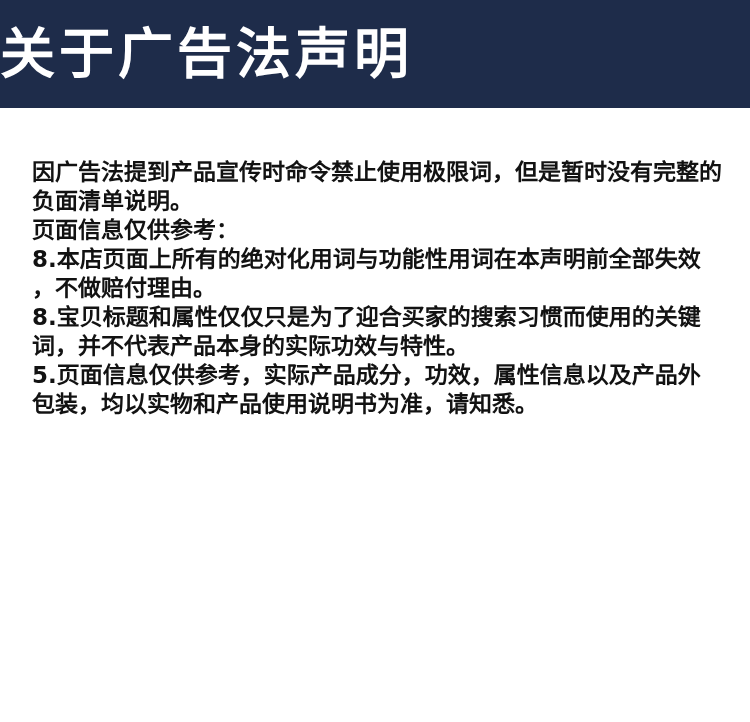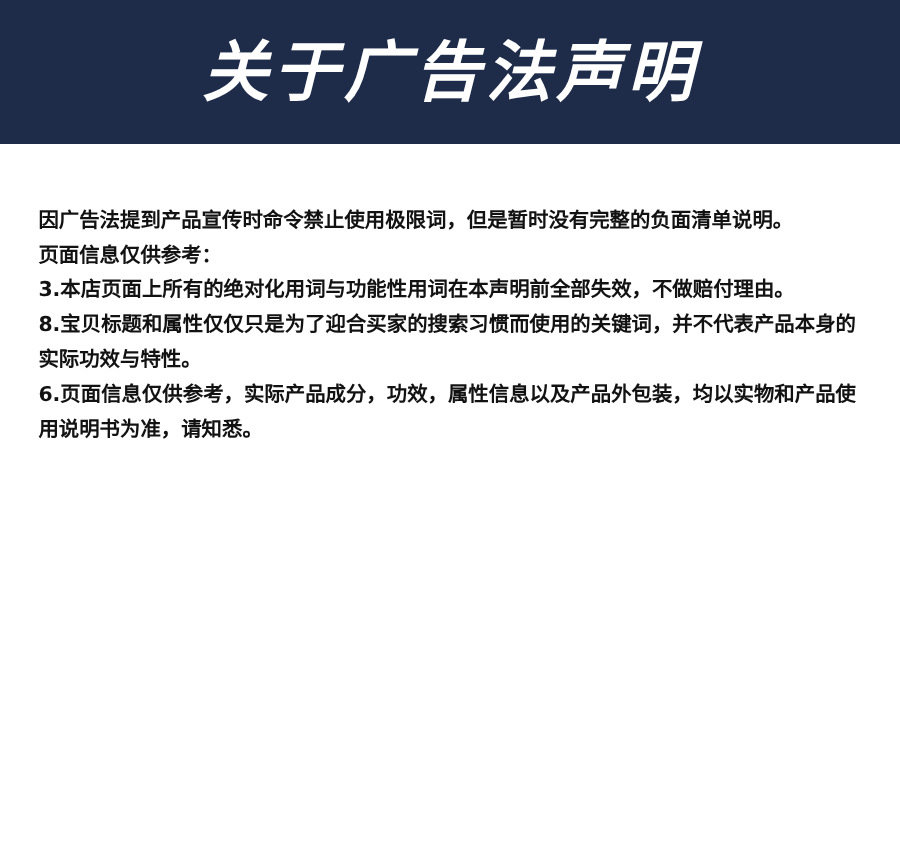--- a/index.html
+++ b/index.html
@@ -13,42 +13,40 @@
     font-family: "DejaVu Sans", "Liberation Sans", sans-serif;
     overflow: hidden;
   }
   .page {
     width: 750px;
     height: 722px;
     position: relative;
   }
   .banner {
     width: 750px;
-    height: 120px;
+    height: 108px;
     background: var(--banner-bg, #1e2c4a);
     display: flex;
     align-items: center;
-    justify-content: center;
-    font-style: italic;
   }
   .banner h1 {
     margin: 0;
     color: var(--banner-text, #ffffff);
     font-size: 55px;
     font-weight: bold;
     letter-spacing: 4px;
     line-height: 1;
     white-space: nowrap;
   }
   .content {
     box-sizing: content-box;
     width: 690px;
     padding: 50px 28px 0 32px;
     color: var(--body-text, #121212);
-    font-size: 17px;
+    font-size: 23px;
     font-weight: bold;
     line-height: 29px;
     text-align: left;
     word-break: break-all;
     line-break: anywhere;
   }
   .content p {
     margin: 0;
     padding: 0;
   }
@@ -58,18 +56,18 @@
 
 <div class="page">
 
   <header class="banner">
     <h1>关于广告法声明</h1>
   </header>
 
   <main class="content">
     <p>因广告法提到产品宣传时命令禁止使用极限词，但是暂时没有完整的负面清单说明。</p>
     <p>页面信息仅供参考：</p>
-    <p>3.本店页面上所有的绝对化用词与功能性用词在本声明前全部失效，不做赔付理由。</p>
+    <p>8.本店页面上所有的绝对化用词与功能性用词在本声明前全部失效，不做赔付理由。</p>
     <p>8.宝贝标题和属性仅仅只是为了迎合买家的搜索习惯而使用的关键词，并不代表产品本身的实际功效与特性。</p>
-    <p>6.页面信息仅供参考，实际产品成分，功效，属性信息以及产品外包装，均以实物和产品使用说明书为准，请知悉。</p>
+    <p>5.页面信息仅供参考，实际产品成分，功效，属性信息以及产品外包装，均以实物和产品使用说明书为准，请知悉。</p>
   </main>
 
 </div>
 
 </body></html>

